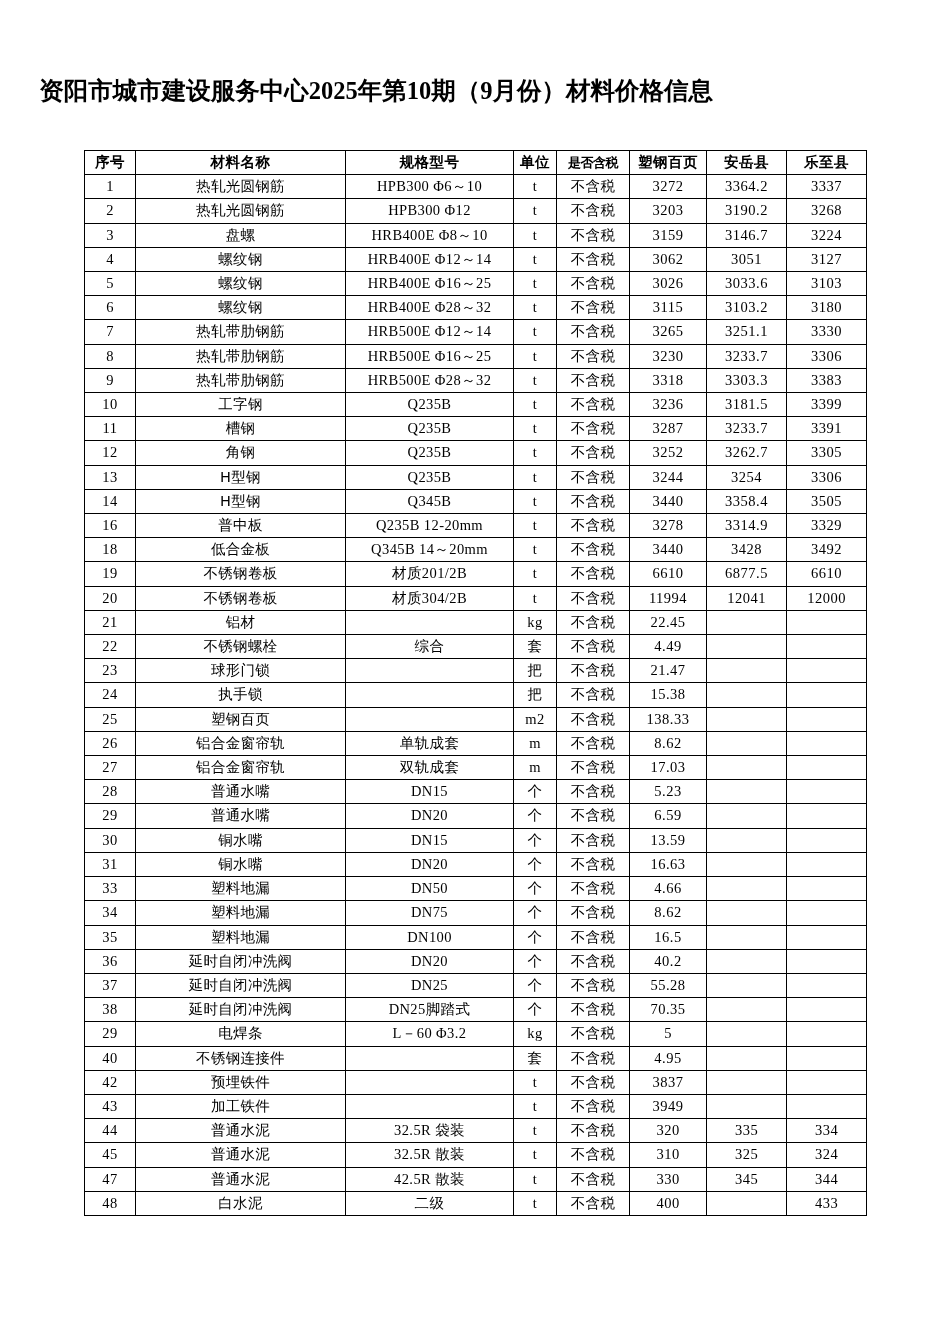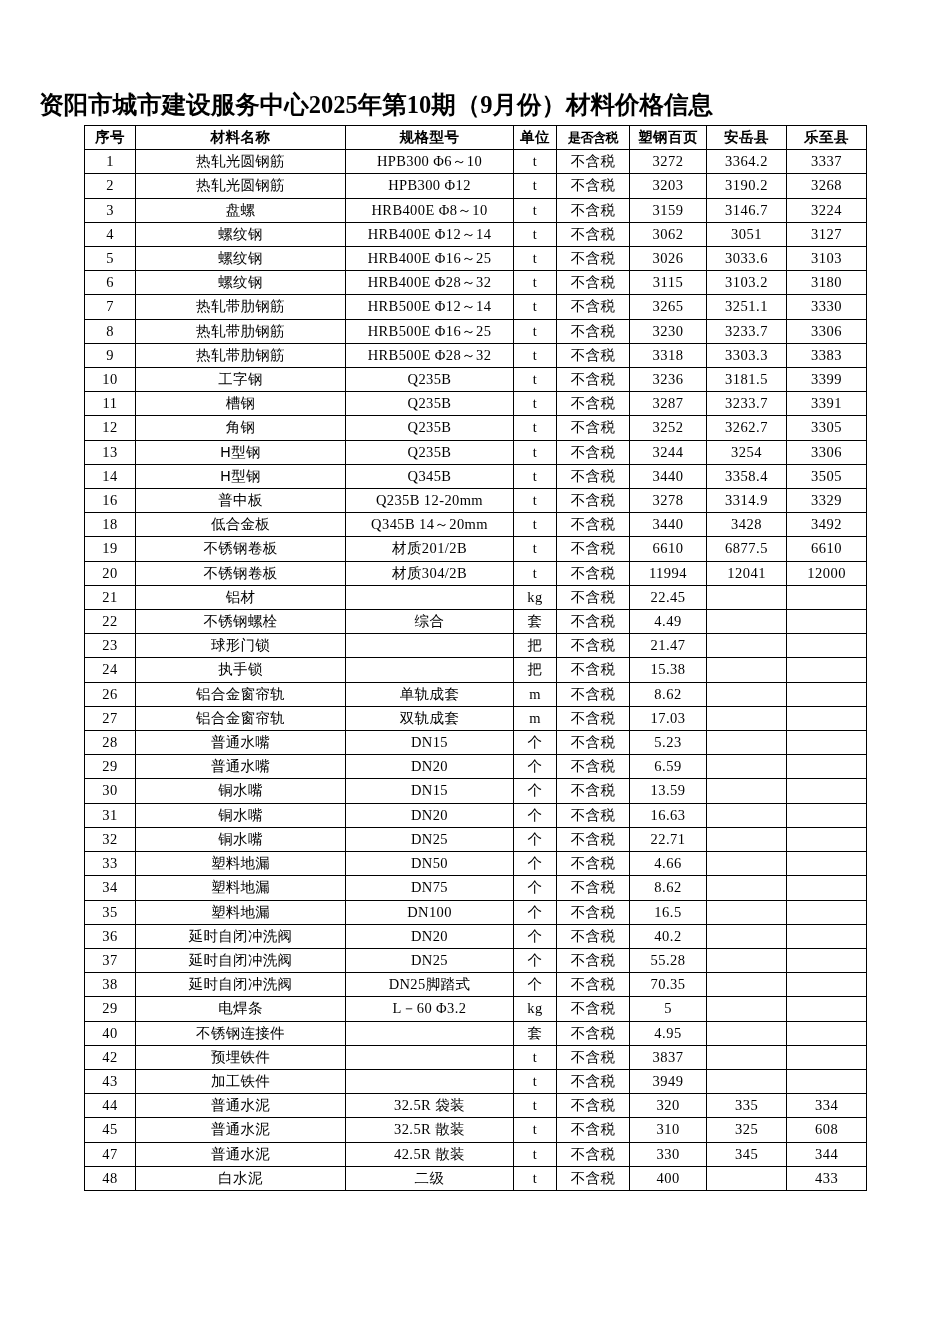--- a/index.html
+++ b/index.html
@@ -18,34 +18,34 @@
   .page {
     position: absolute;
     left: 0;
     top: 0;
     width: 950px;
     height: 1344px;
   }
   .doc-title {
     position: absolute;
     left: 0;
-    top: 90px;
+    top: 76px;
     width: 752px;
     text-align: center;
     font-family: "Liberation Serif", "DejaVu Serif", serif;
     font-weight: bold;
     font-size: 24.5px;
     letter-spacing: 0px;
     white-space: nowrap;
     line-height: 30px;
   }
   table.price-table {
     position: absolute;
     left: 84px;
-    top: 125px;
+    top: 150px;
     width: 782px;
     border-collapse: collapse;
     table-layout: fixed;
   }
   table.price-table td,
   table.price-table th {
     border: 1px solid #000000;
     padding: 0;
     margin: 0;
     height: 23.2px;
@@ -343,20 +343,30 @@
           <td class="num">24</td>
           <td class="cn">执手锁</td>
           <td class="mono"></td>
           <td class="mono">把</td>
           <td class="cn">不含税</td>
           <td class="num">15.38</td>
           <td class="num"></td>
           <td class="num"></td>
         </tr>
         <tr>
+          <td class="num">25</td>
+          <td class="cn">塑钢百页</td>
+          <td class="mono"></td>
+          <td class="mono">m2</td>
+          <td class="cn">不含税</td>
+          <td class="num">138.33</td>
+          <td class="num"></td>
+          <td class="num"></td>
+        </tr>
+        <tr>
           <td class="num">26</td>
           <td class="cn">铝合金窗帘轨</td>
           <td class="mono">单轨成套</td>
           <td class="mono">m</td>
           <td class="cn">不含税</td>
           <td class="num">8.62</td>
           <td class="num"></td>
           <td class="num"></td>
         </tr>
         <tr>
@@ -403,30 +413,20 @@
           <td class="num">31</td>
           <td class="cn">铜水嘴</td>
           <td class="mono">DN20</td>
           <td class="mono">个</td>
           <td class="cn">不含税</td>
           <td class="num">16.63</td>
           <td class="num"></td>
           <td class="num"></td>
         </tr>
         <tr>
-          <td class="num">32</td>
-          <td class="cn">铜水嘴</td>
-          <td class="mono">DN25</td>
-          <td class="mono">个</td>
-          <td class="cn">不含税</td>
-          <td class="num">22.71</td>
-          <td class="num"></td>
-          <td class="num"></td>
-        </tr>
-        <tr>
           <td class="num">33</td>
           <td class="cn">塑料地漏</td>
           <td class="mono">DN50</td>
           <td class="mono">个</td>
           <td class="cn">不含税</td>
           <td class="num">4.66</td>
           <td class="num"></td>
           <td class="num"></td>
         </tr>
         <tr>
@@ -530,21 +530,21 @@
           <td class="num">334</td>
         </tr>
         <tr>
           <td class="num">45</td>
           <td class="cn">普通水泥</td>
           <td class="mono">32.5R  散装</td>
           <td class="mono">t</td>
           <td class="cn">不含税</td>
           <td class="num">310</td>
           <td class="num">325</td>
-          <td class="num">608</td>
+          <td class="num">324</td>
         </tr>
         <tr>
           <td class="num">47</td>
           <td class="cn">普通水泥</td>
           <td class="mono">42.5R  散装</td>
           <td class="mono">t</td>
           <td class="cn">不含税</td>
           <td class="num">330</td>
           <td class="num">345</td>
           <td class="num">344</td>

